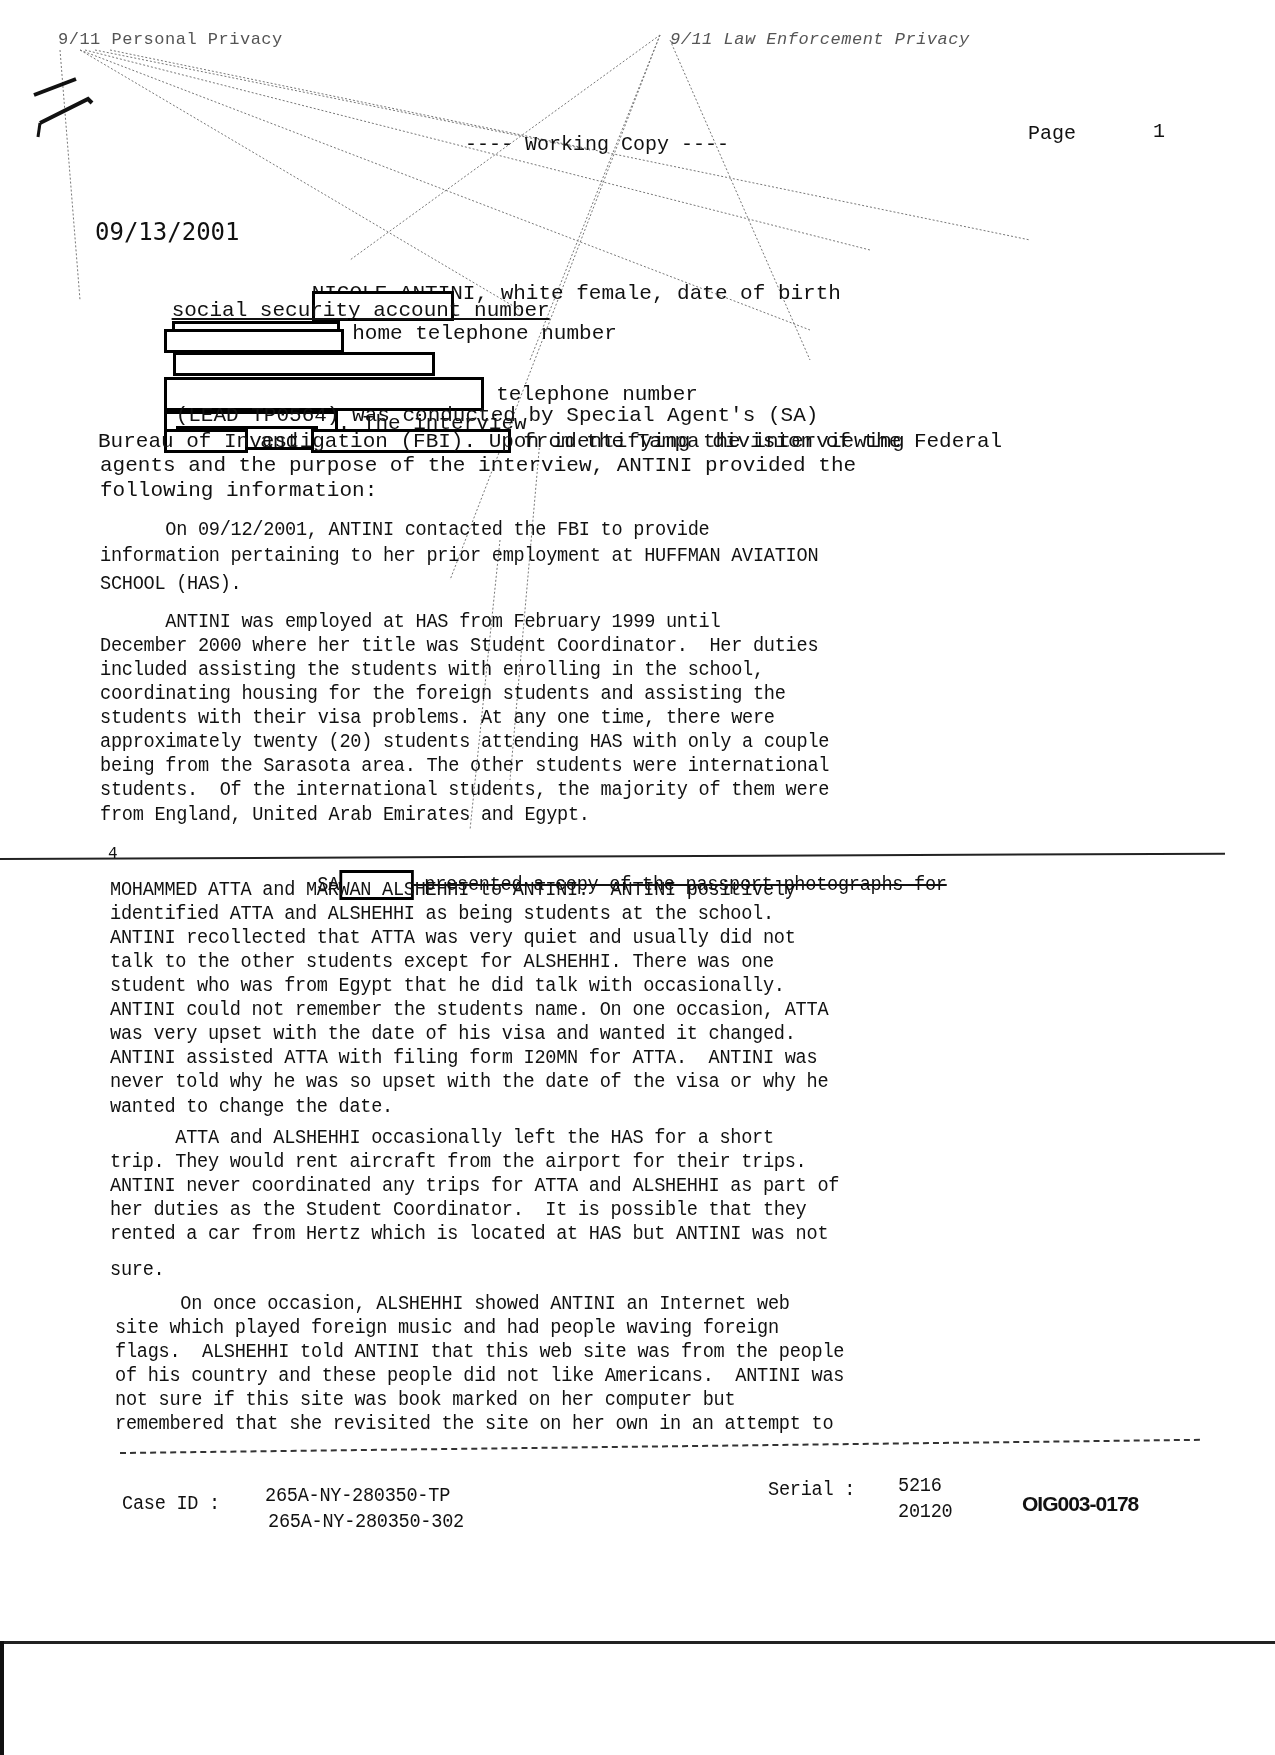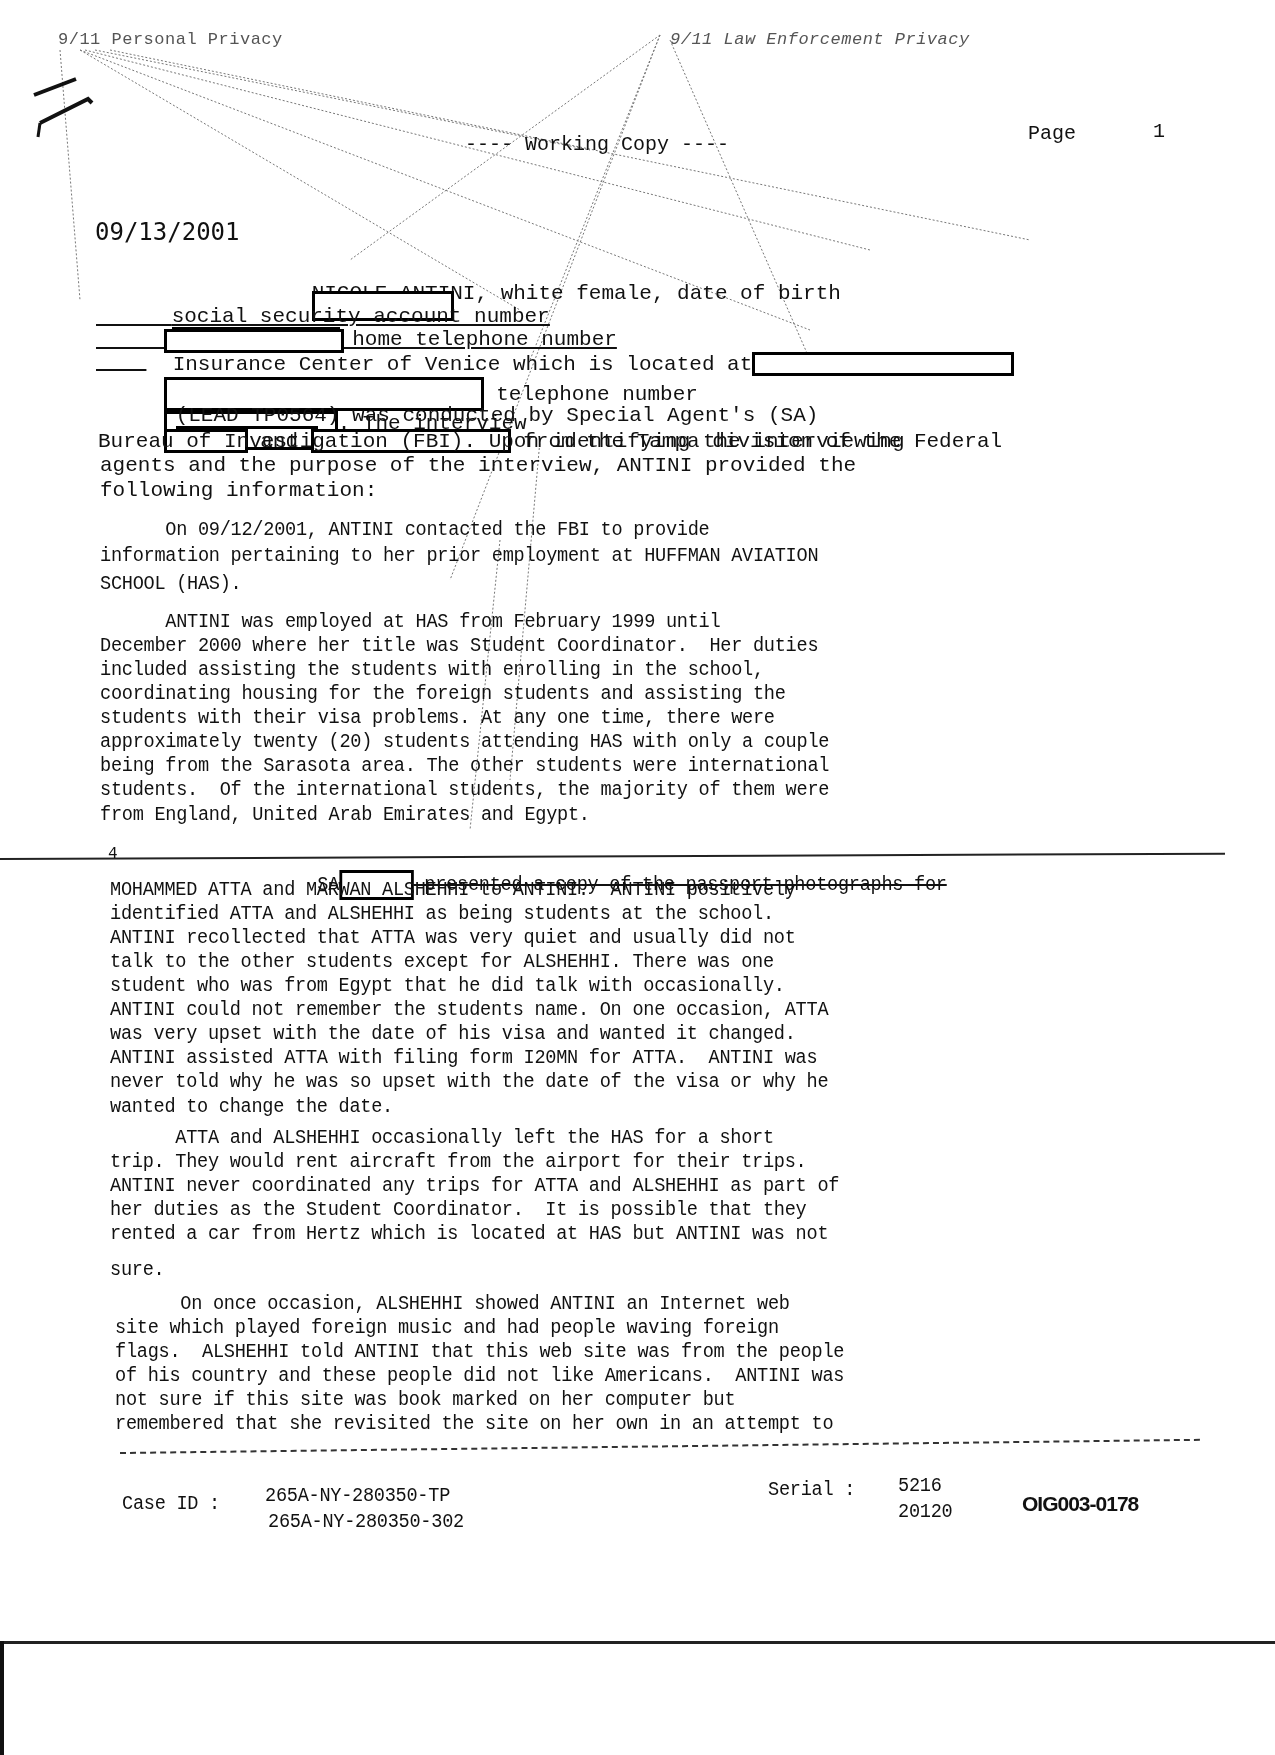--- a/index.html
+++ b/index.html
@@ -54,29 +54,29 @@
   <div class="hdr" style="left:465px;top:133px;">---- Working Copy ----</div>
   <div class="hdr" style="left:1028px;top:122px;">Page</div>
   <div class="hdr" style="left:1153px;top:120px;">1</div>
   <div class="date">09/13/2001</div>
 
   <div>
     <div class="line" style="left:236px;top:262px;">
       <span>NICOLE ANTINI, white female, date of birth</span>
       <span class="redact" style="width:142px;height:30px;margin-top:-16px;"></span>
     </div>
-    <div class="line" style="left:96px;top:285px;text-decoration:underline;">
+    <div class="line" style="left:96px;top:279px;">
       <span style="text-decoration:underline;">social security account number</span>
       <span class="redact" style="width:168px;"></span><span> home telephone number</span>
     </div>
     <div class="line" style="left:88px;top:308px;">
       <span class="redact" style="width:180px;"></span>
     </div>
     <div class="line" style="left:97px;top:331px;">
-      <span>Insurance Center of Venice which is located at</span><span class="redact" style="width:262px;"></span>
+      <span class="redact" style="width:262px;"></span>
     </div>
     <div class="line" style="left:88px;top:356px;">
       <span class="redact" style="width:320px;height:34px;"></span><span> telephone number</span>
       <span class="redact" style="width:174px;"></span><span>. The interview</span>
     </div>
     <div class="line" style="left:100px;top:384px;">
       <span>(LEAD TP0564) was conducted by Special Agent's (SA)</span>
       <span class="redact" style="width:142px;"></span>
     </div>
     <div class="line" style="left:88px;top:408px;">

